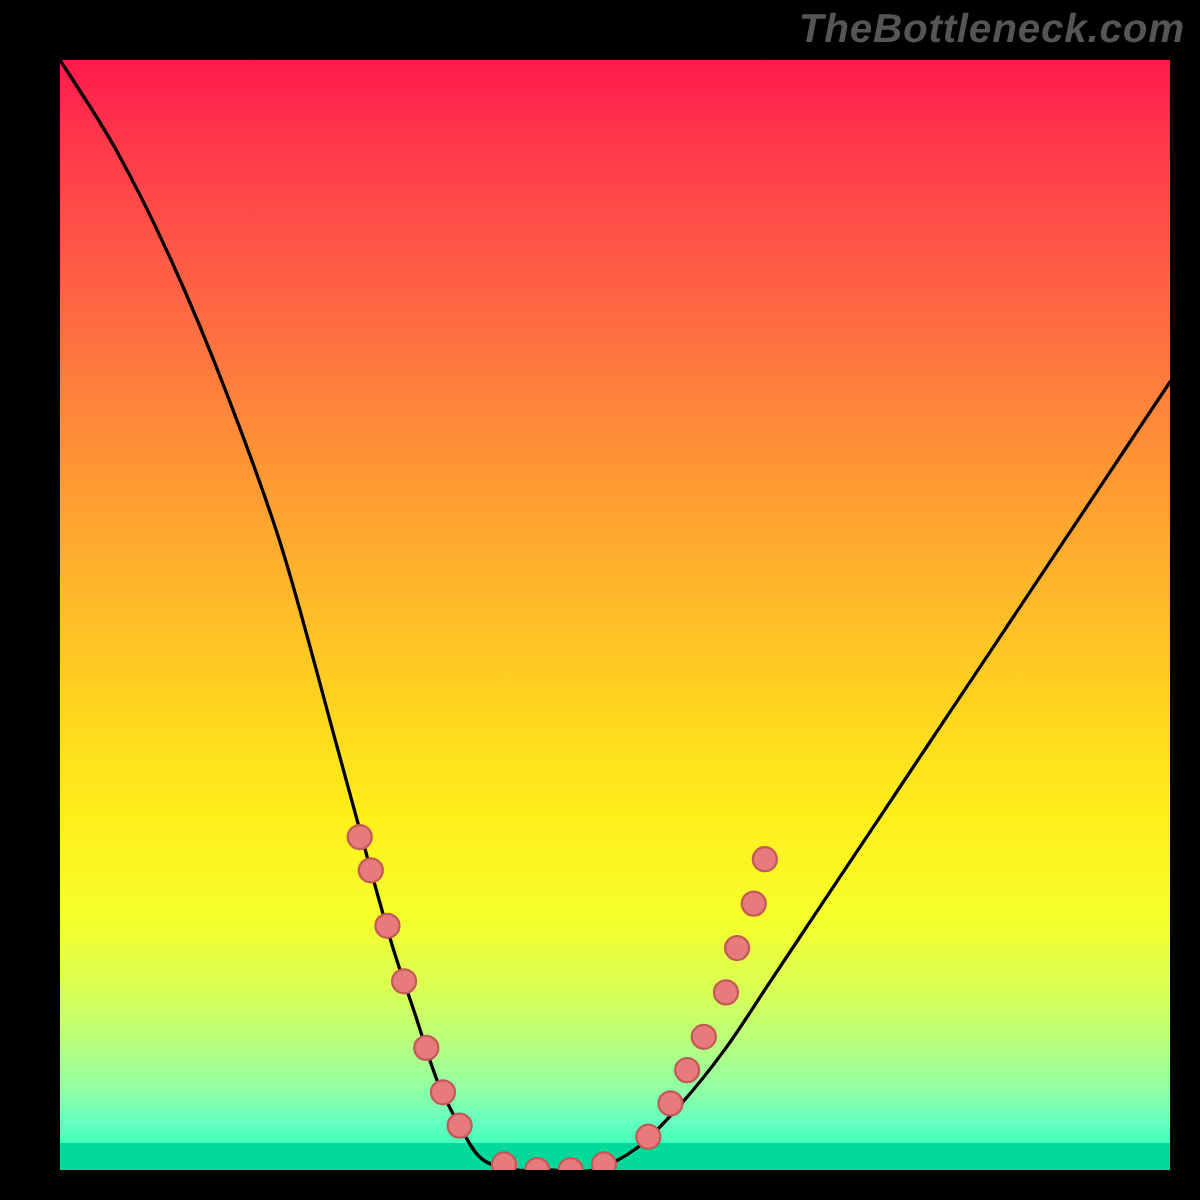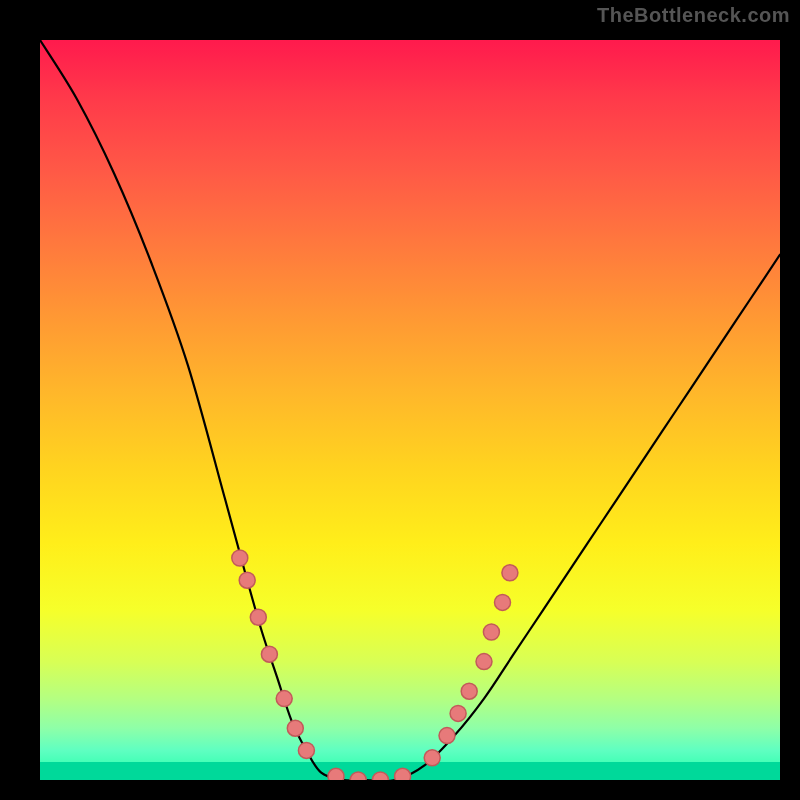--- a/index.html
+++ b/index.html
@@ -15,24 +15,25 @@
     position: relative;
     width: 800px;
     height: 800px;
     background: #000;
   }
   .watermark {
     position: absolute;
     top: 4px;
     right: 10px;
     color: #555;
-    font-size: 20px;
+    font-size: 27px;
     font-weight: 600;
     letter-spacing: 0.5px;
     z-index: 50;
+    font-style: italic;
   }
   .plot-area {
     position: absolute;
     left: 40px;
     top: 40px;
     width: 740px;
     height: 740px;
     overflow: hidden;
   }
   .gradient {

